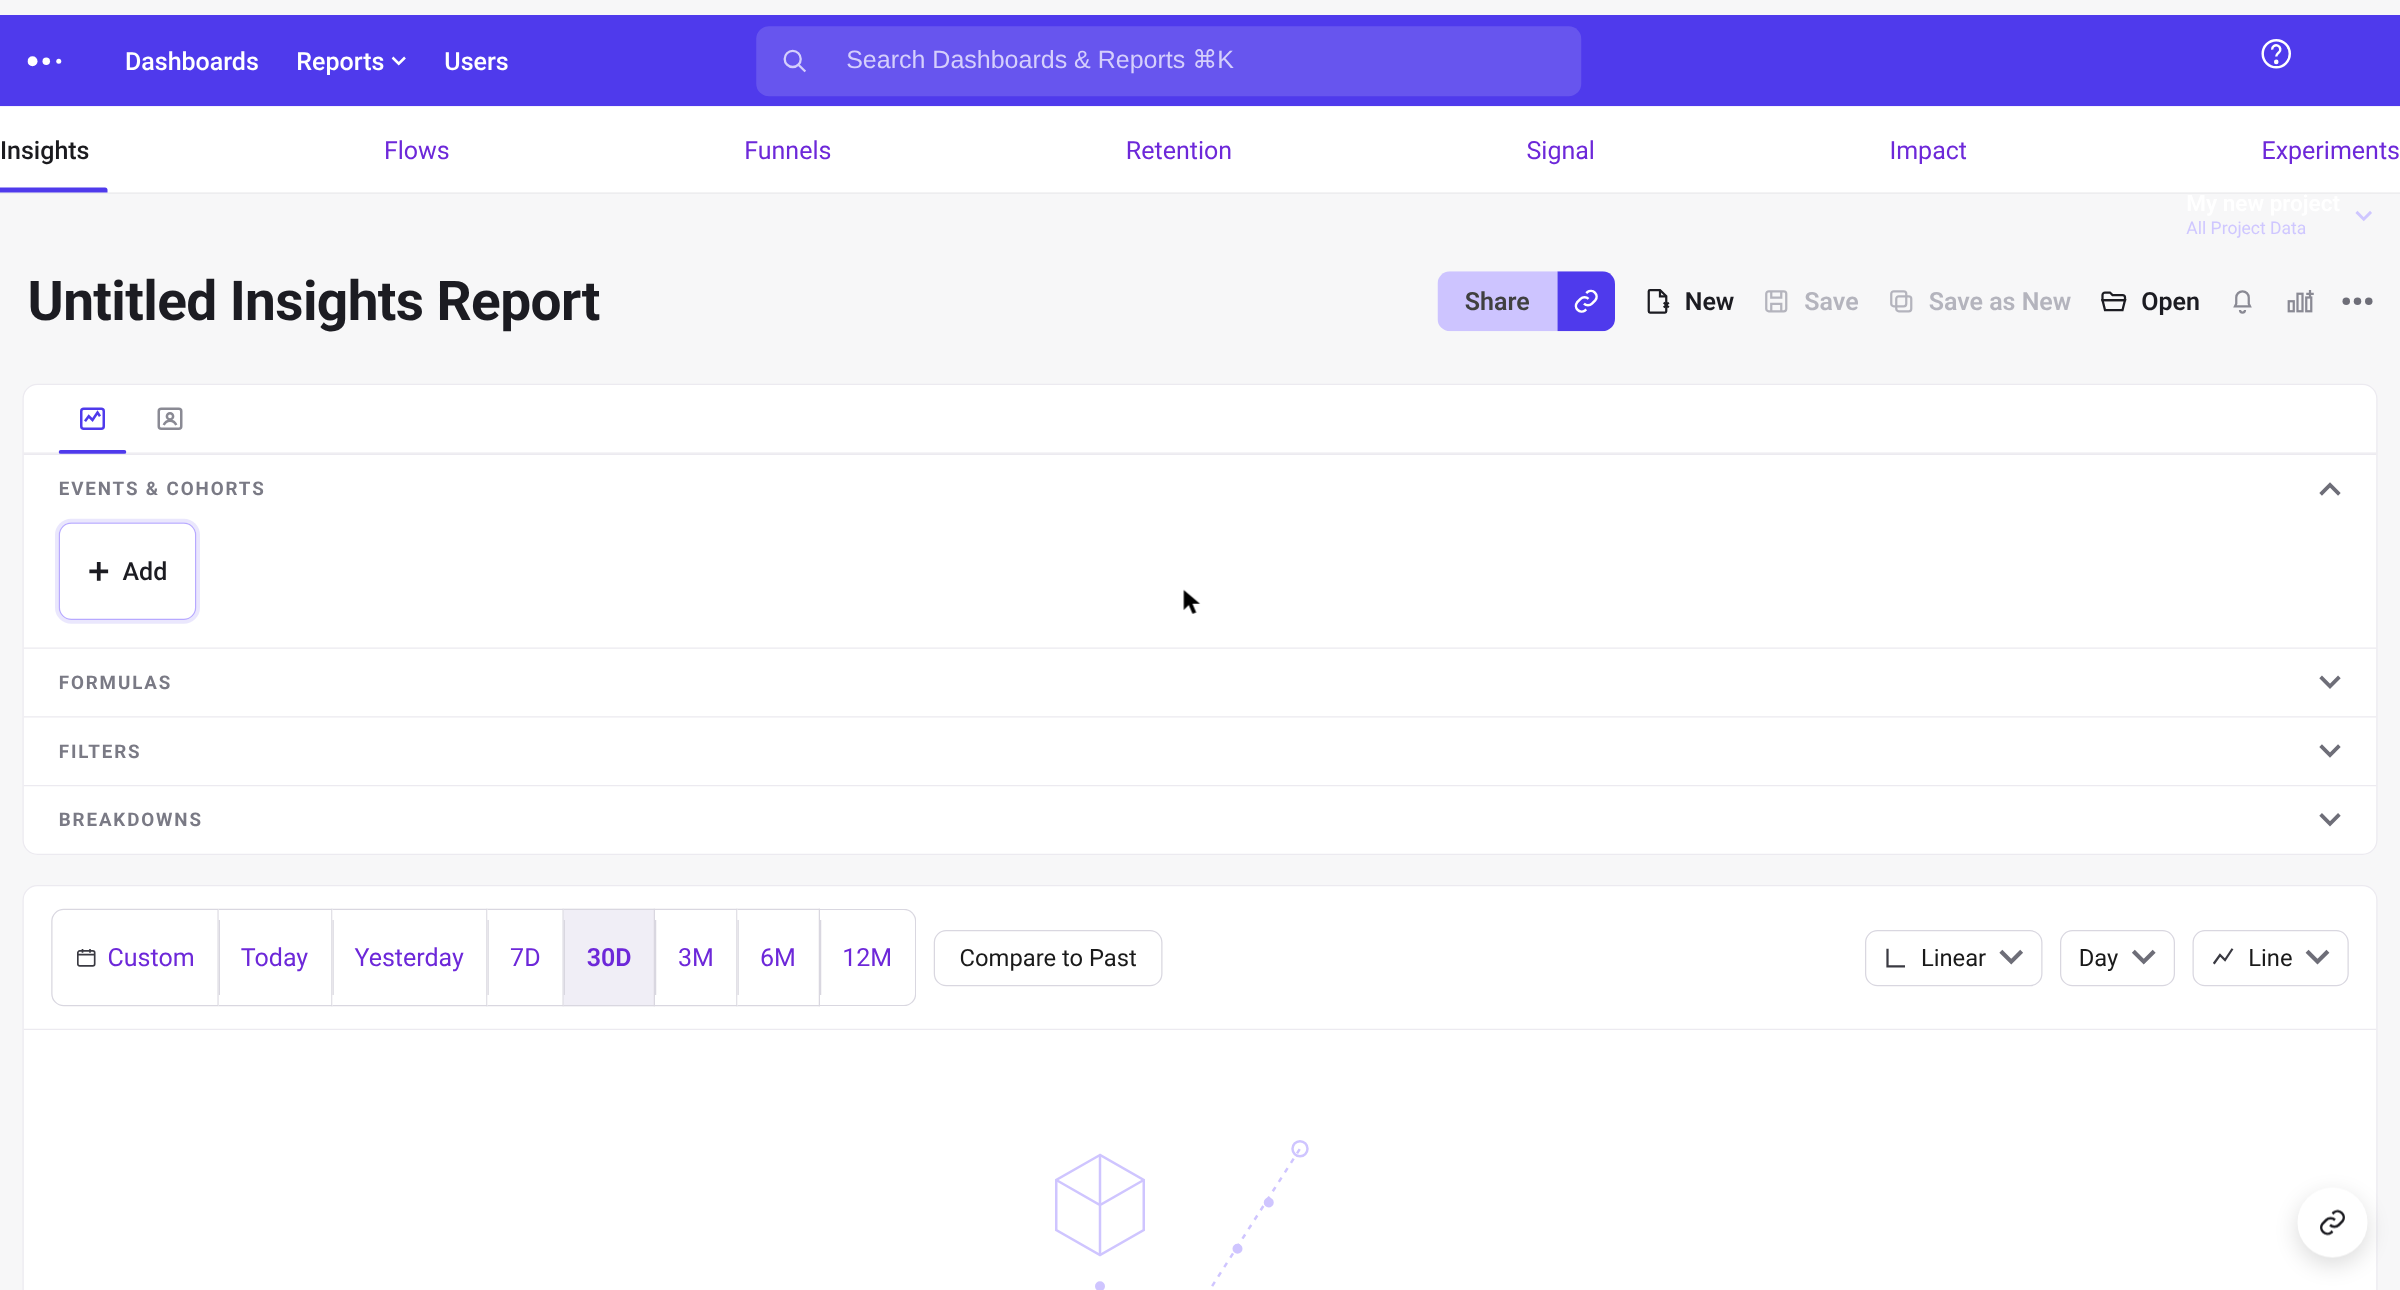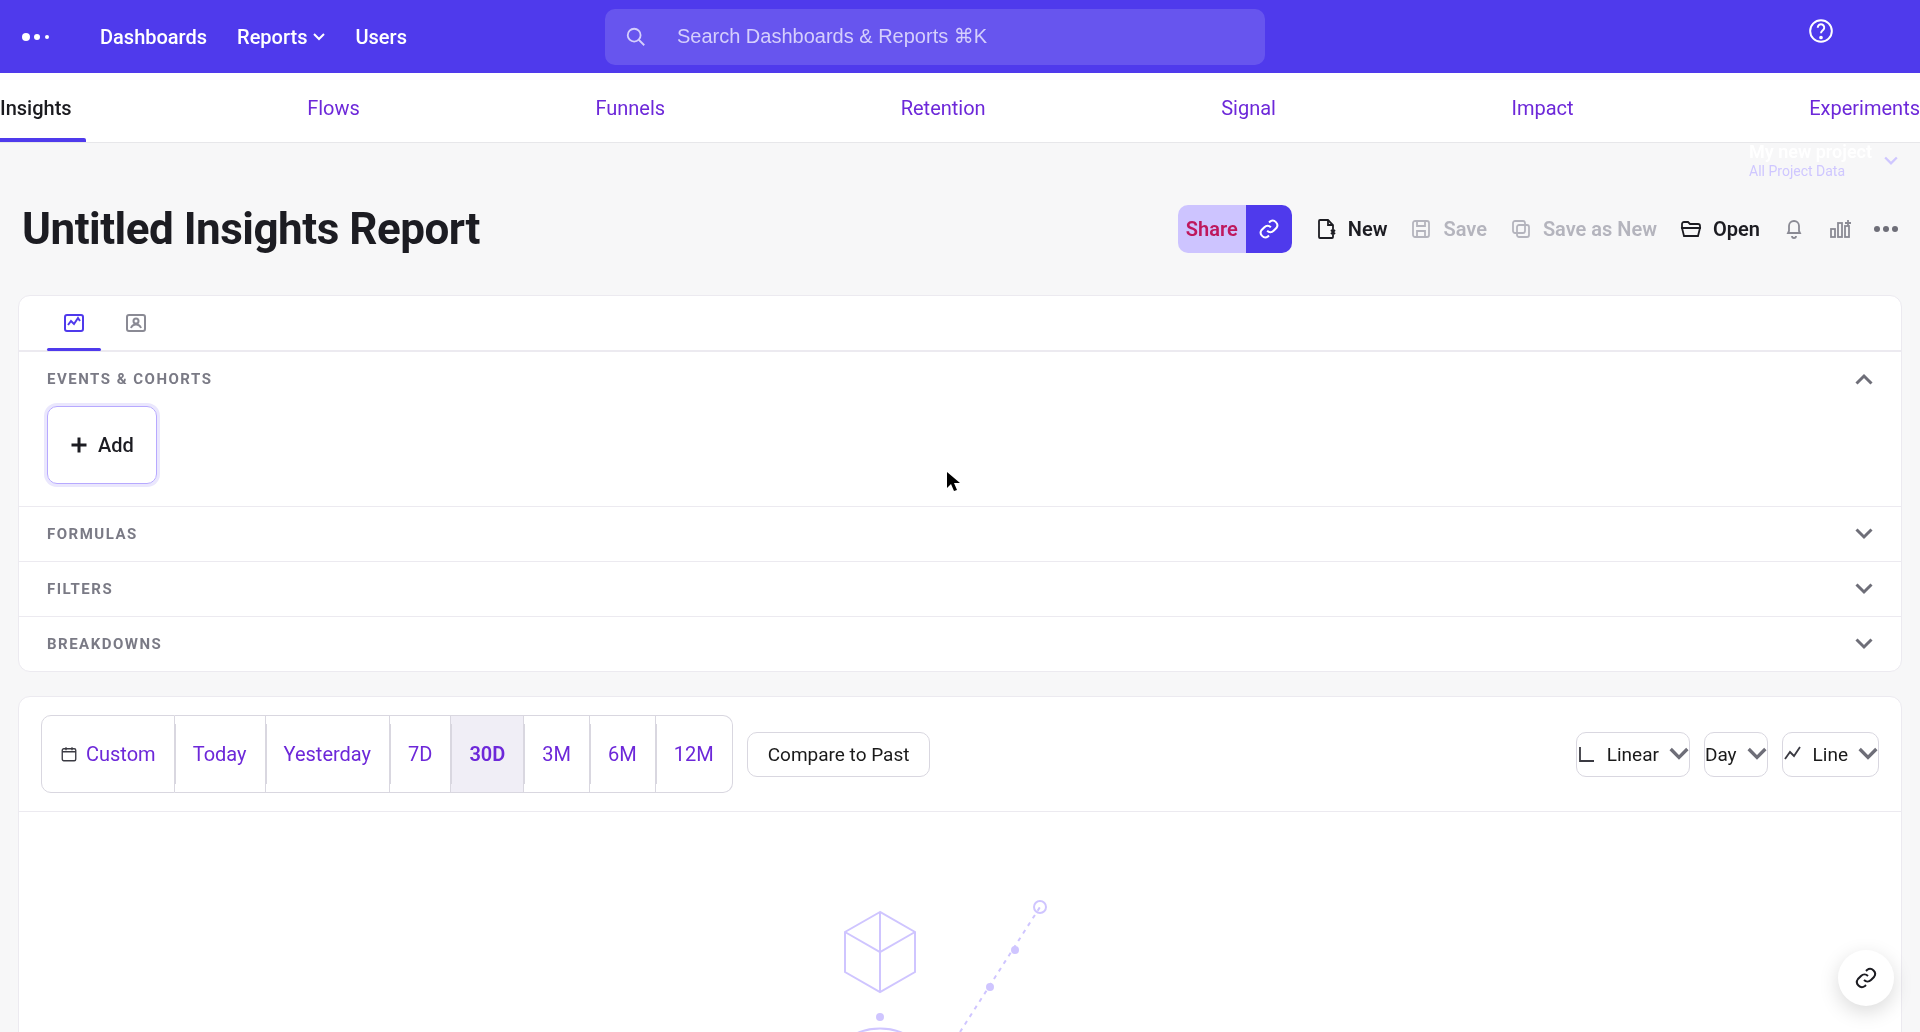--- a/index.html
+++ b/index.html
@@ -14,20 +14,21 @@
 
 
 .topbar {
   height: 73px;
   background: #4f3aec;
   display: flex;
   align-items: center;
   padding: 0 22px;
   color: #fff;
   gap: 18px;
+  margin-top: 12px;
 }
 .mix-logo {
   width: 30px; height: 30px;
   display:flex; align-items:center; justify-content:center;
 }
 .topnav { display:flex; align-items:center; gap:30px; margin-left:30px; }
 .topnav-item { font-size:20px; font-weight:500; color:#fff; cursor:pointer; display:flex; align-items:center; gap:6px; }
 .chev-down { width:12px; height:12px; }
 .searchbox {
   margin-left: 180px;
@@ -70,21 +71,21 @@
 
 .page { padding: 60px 18px 0 18px; }
 .report-head {
   display:flex; align-items:center; justify-content:space-between;
   padding: 0 4px 40px 4px;
 }
 .report-title { font-size:44px; font-weight:700; color:#1c1c22; letter-spacing:-0.5px; }
 .report-actions { display:flex; align-items:center; gap:22px; }
 
 .share-combo { display:flex; border-radius:10px; overflow:hidden; }
-.share-btn { background:#cdc4ff; color:#be185d; font-size:20px; font-weight:600; padding:12px 8px; cursor:pointer; }
+.share-btn { background:#cdc4ff; color:#404040; font-size:20px; font-weight:600; padding:12px 22px; cursor:pointer; }
 .share-link { background:#4f3aec; width:46px; display:flex; align-items:center; justify-content:center; cursor:pointer; }
 
 .ghost-btn { display:flex; align-items:center; gap:10px; font-size:20px; font-weight:600; color:#1c1c22; cursor:pointer; }
 .ghost-btn.disabled { color:#b4b4bd; cursor:default; }
 .ghost-btn svg { width:24px; height:24px; }
 
 .icon-plain { width:24px; height:24px; cursor:pointer; color:#6e6e78; }
 .kebab { display:flex; gap:3px; }
 .kebab span{ width:6px;height:6px;border-radius:50%;background:#6e6e78; }
 
@@ -147,21 +148,21 @@
 .seg.active { background:#f0eef6; font-weight:600; }
 
 .compare-btn {
   margin-left:14px; border:1px solid #d9d7e0; border-radius:10px;
   padding:10px 20px; font-size:19px; cursor:pointer;
 }
 
 .right-controls { display:flex; gap:14px; }
 .select-pill {
   border:1px solid #d9d7e0; border-radius:10px;
-  padding:10px 0; font-size:19px; cursor:pointer;
+  padding:10px 14px; font-size:19px; cursor:pointer;
   display:flex; align-items:center; gap:10px;
 }
 .select-pill svg{width:20px;height:20px;}
 
 .chart-area { height:300px; border-top:1px solid #eceaf0; display:flex; align-items:flex-start; justify-content:center; padding-top:60px; }
 
 
 .fab {
   position:fixed; right:26px; bottom:26px;
   width:56px; height:56px; border-radius:50%;

